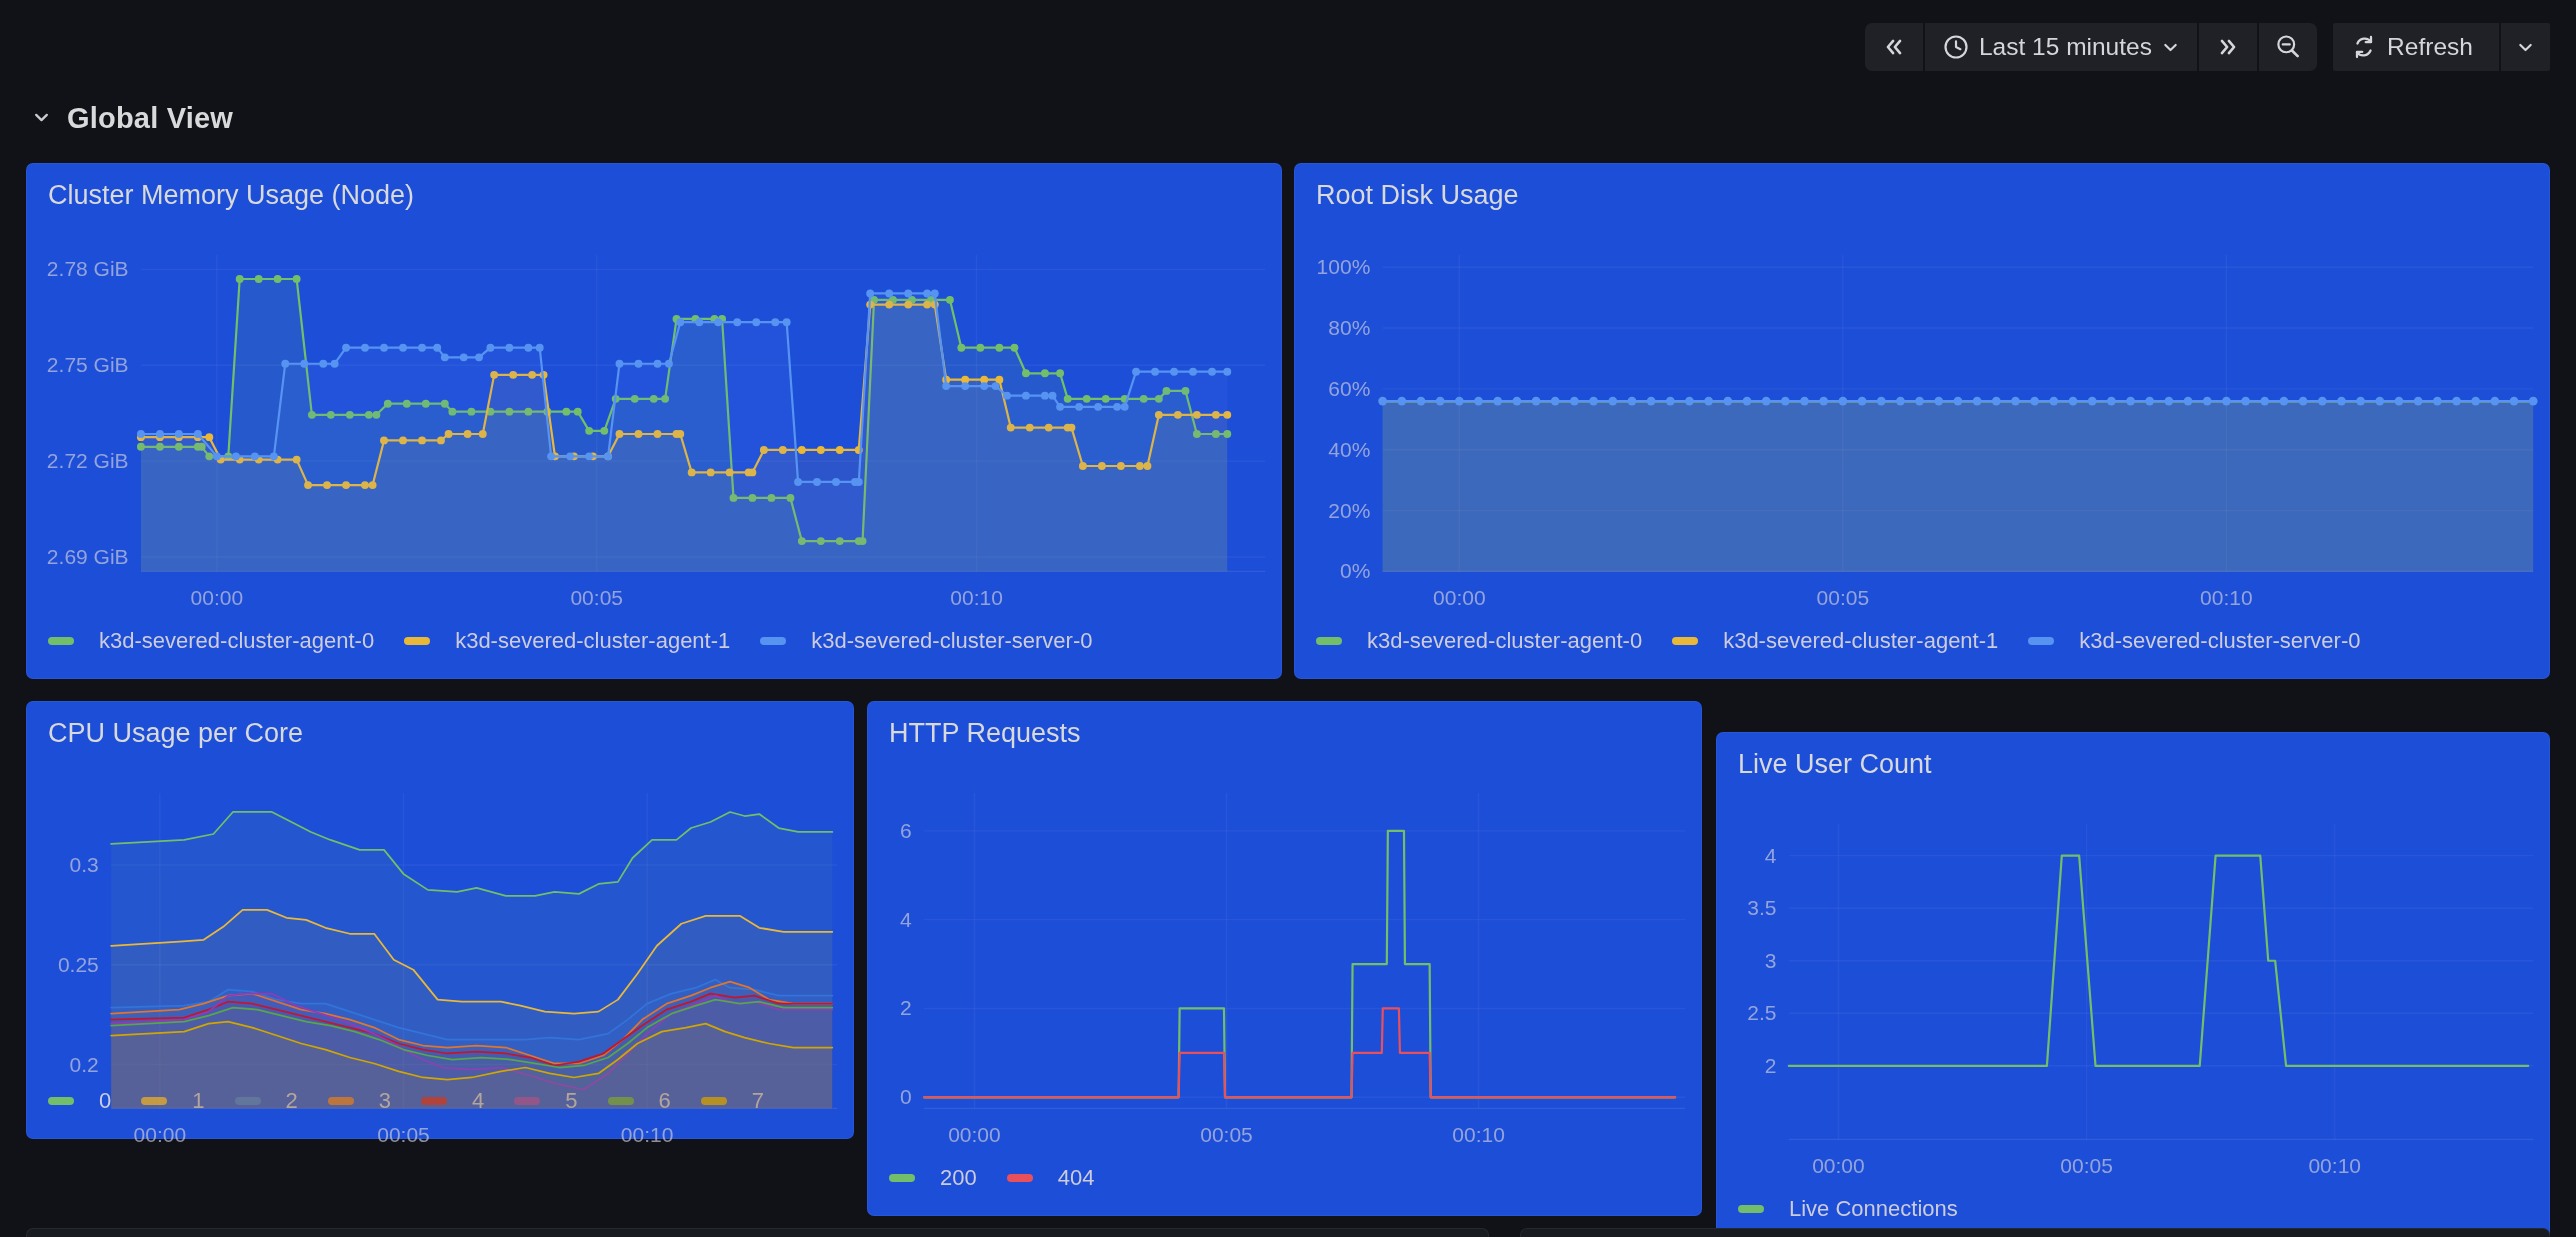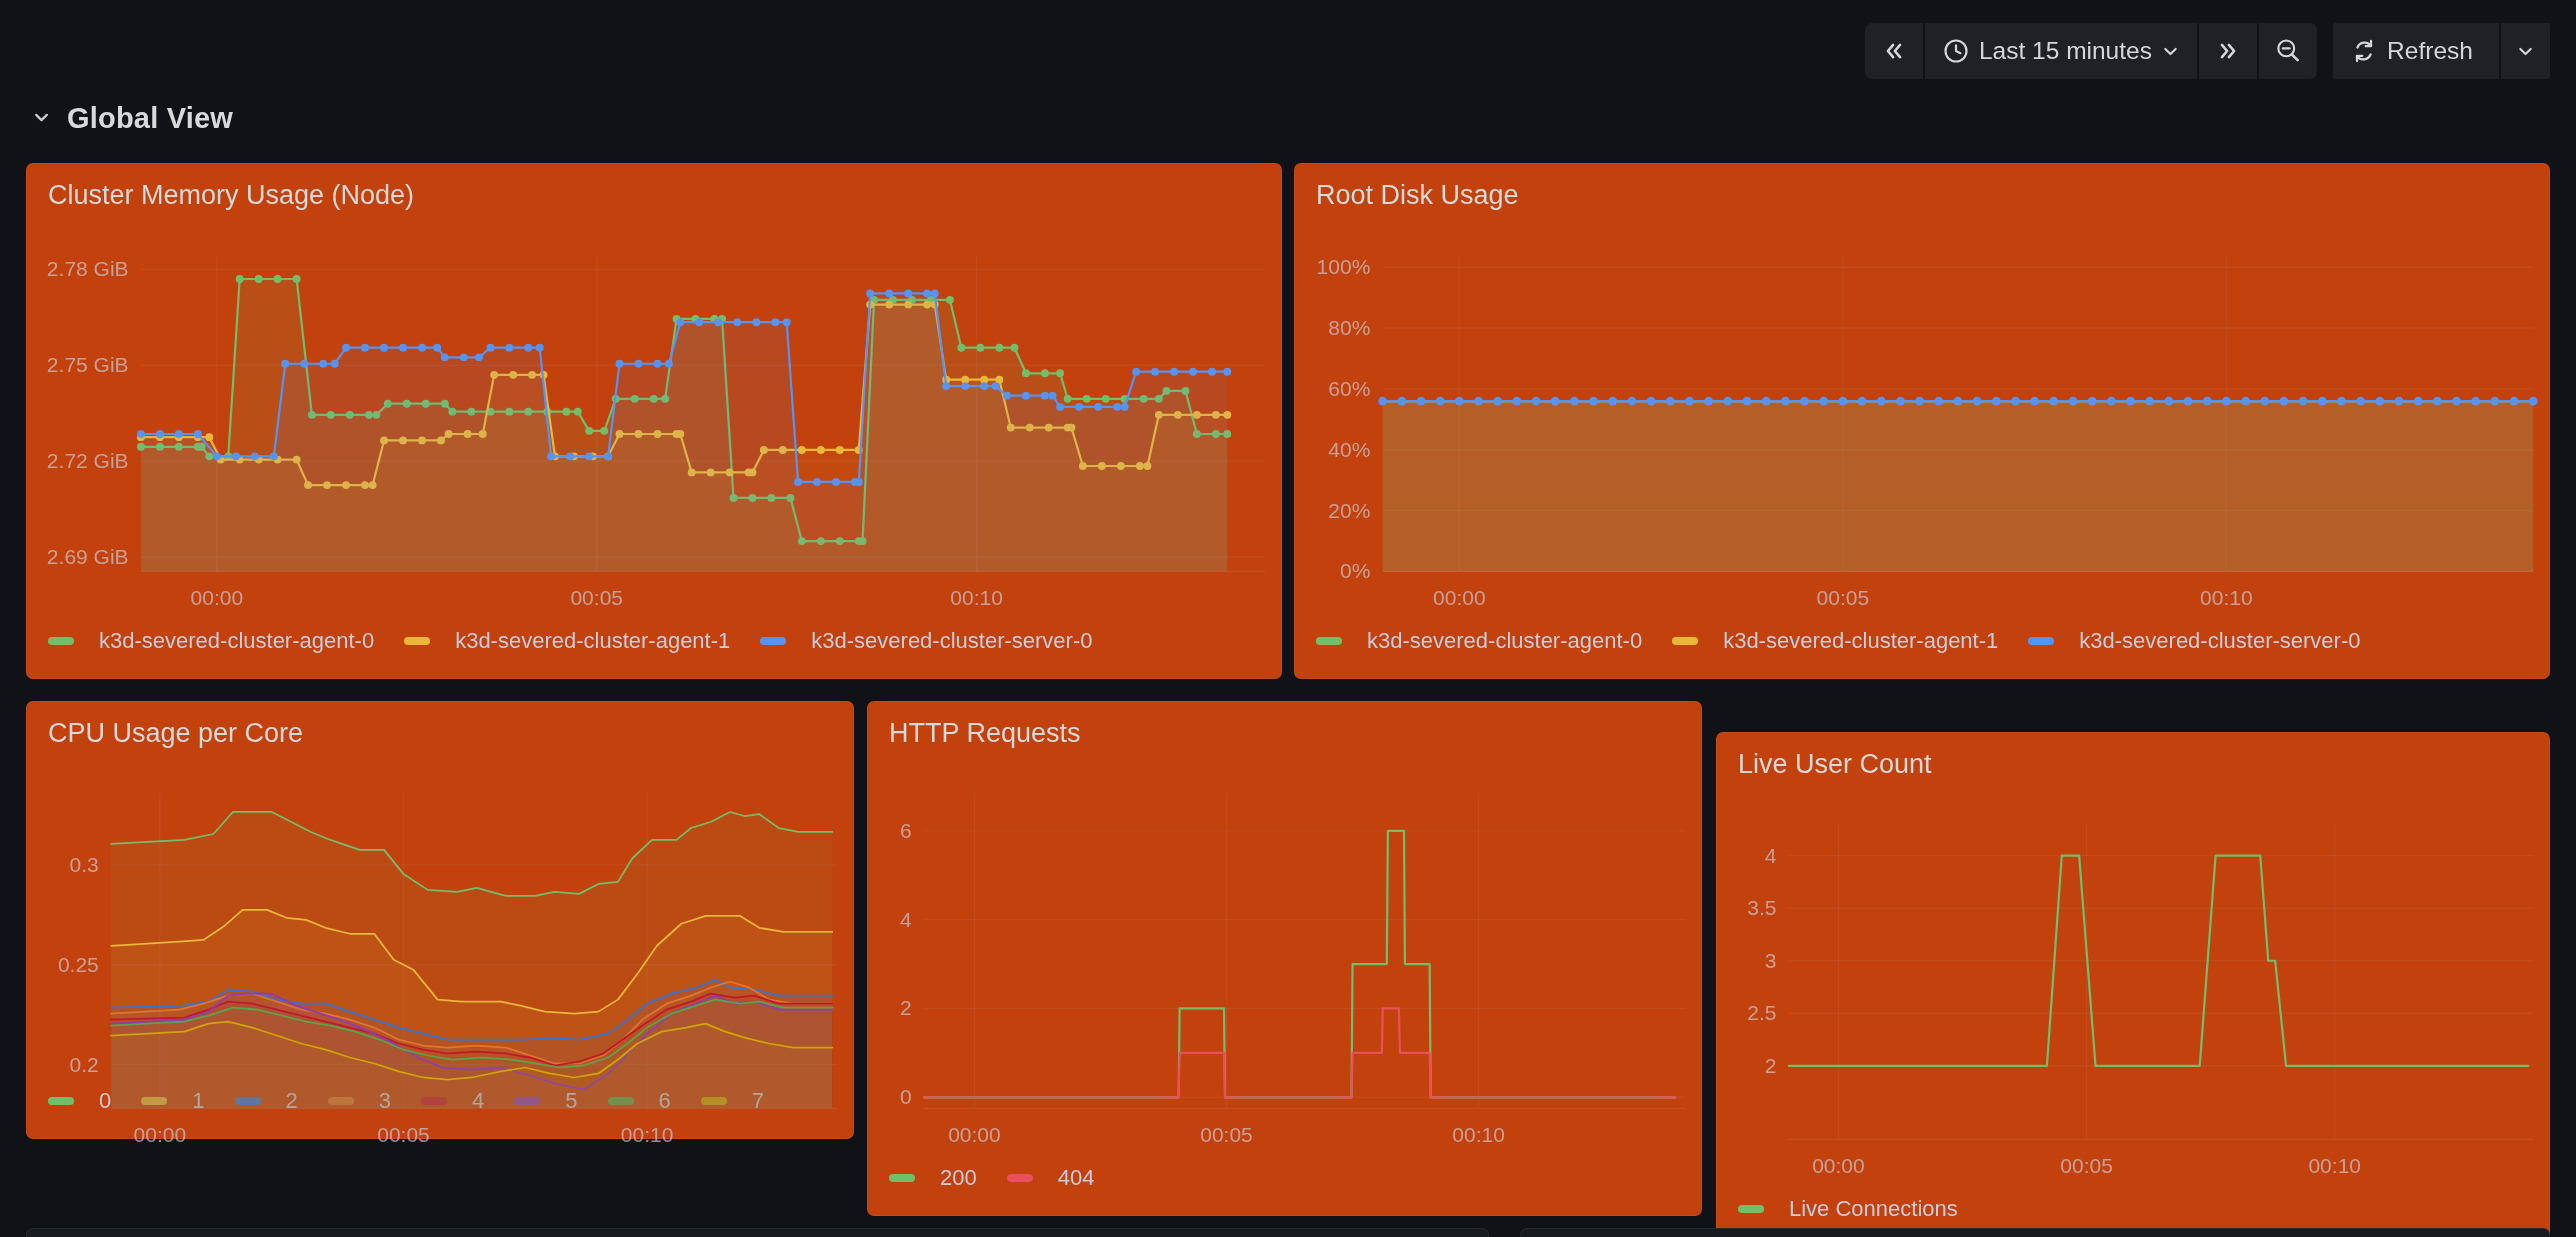--- a/index.html
+++ b/index.html
@@ -1,32 +1,32 @@
 <!DOCTYPE html>
 <html style="font-size:14px"><head>
 <meta charset="utf-8">
 <style>
   * { box-sizing: border-box; margin: 0; padding: 0; }
   html,body { width: 2576px; height: 1237px; background:#111217; font-family:"Liberation Sans",sans-serif; overflow:hidden; position:relative; }
 
   
   .toolbar { position:absolute; top:23px; right:26px; display:flex; align-items:center; gap:16px; }
   .btn-group { display:flex; align-items:stretch; gap:1.8px; border-radius:7px; overflow:hidden; }
-  .tb-btn { background:#1F2127; color:#D5D6DB; height:56px; display:flex; align-items:center; justify-content:center; padding:0 17.5px; font-size:24.5px; cursor:pointer; }
+  .tb-btn { background:#1F2127; color:#D5D6DB; height:48px; display:flex; align-items:center; justify-content:center; padding:0 17.5px; font-size:24.5px; cursor:pointer; }
   .tb-btn svg { display:block; }
   .tb-btn.icon-only { width:58px; padding:0; }
   .tb-btn .lbl { margin:0 8.8px; white-space:nowrap; }
   .standalone { border-radius:2px; overflow:hidden; display:flex; gap:1.8px; }
 
   
   .row-header { position:absolute; left:30px; top:102px; display:flex; align-items:center; gap:14px; color:#D8D9DA; cursor:pointer; }
   .row-header .title { font-size:29px; font-weight:600; letter-spacing:0.2px; }
 
   
-  .panel { position:absolute; background:#c2410c; border:0.9px solid rgba(204,204,220,0.07); border-radius:7px; display:flex; flex-direction:column; }
+  .panel { position:absolute; background:#1d4ed8; border:0.9px solid rgba(204,204,220,0.07); border-radius:7px; display:flex; flex-direction:column; }
   .p1 { left:26px;  top:163px; width:1256px; height:516px; }
   .p2 { left:1294px;top:163px; width:1256px; height:516px; }
   .p3 { left:26px;  top:701px; width:828px;  height:438px; }
   .p4 { left:867px; top:701px; width:835px;  height:515px; }
   .p5 { left:1716px;top:701px; width:834px;  height:515px;margin-top:31px; }
   .panel-title { height:56px; padding:16px 21px 0 21px; color:#D8D9DA; font-size:27px; font-weight:500; white-space:nowrap; overflow:hidden; }
   .chart { flex:1 1 auto; position:relative; }
   .chart svg { position:absolute; inset:0; }
   .legend { height:61px; padding:0 21px 12.3px 21px; display:flex; align-items:center; gap:30px; overflow:hidden; }
   .li { display:flex; align-items:center; gap:25px; cursor:pointer; }

